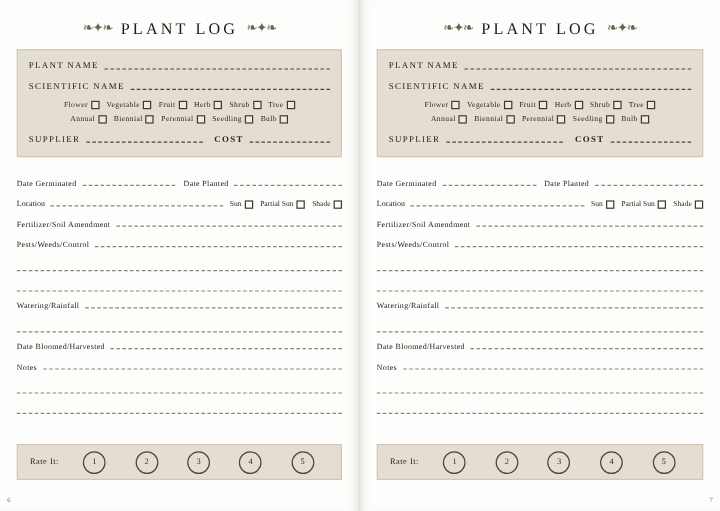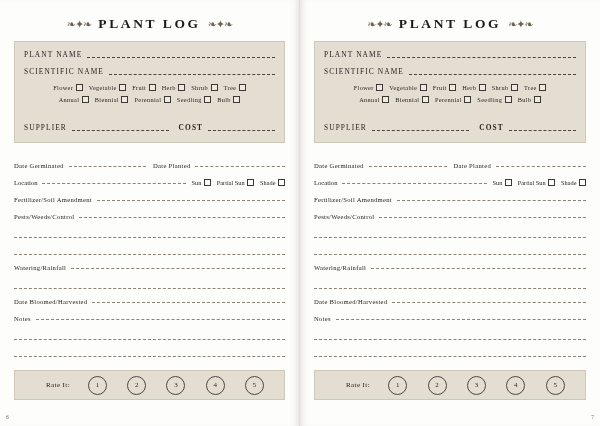--- a/index.html
+++ b/index.html
@@ -49,21 +49,21 @@
     justify-content: center;
     gap: 7px;
     margin-top: 6px;
     margin-bottom: 9px;
   }
   .title {
     font-family: "Liberation Serif", serif;
     font-size: 13.5px;
     letter-spacing: 2.6px;
     color: #1d1b18;
-    font-weight: 700;
+    font-weight: 400;
   }
   .flourish {
     color: #6b6352;
     font-size: 11px;
     line-height: 1;
     letter-spacing: -1px;
     white-space: nowrap;
   }
 
   
@@ -118,21 +118,21 @@
     border: 1px solid #3c3832;
     background: #efeae1;
   }
   .check-item .box.after { order: 2; }
 
   .supplier-row {
     display: flex;
     gap: 10px;
     margin-top: 8px;
   }
-  .supplier-row .field-row { margin-bottom: 0; margin-top: 12px; }
+  .supplier-row .field-row { margin-bottom: 0; }
   .supplier-row .sup { flex: 1.5; }
   .supplier-row .cost { flex: 1; font-weight: bold; }
 
   
   .body-area {
     margin-top: 10px;
   }
   .lrow {
     display: flex;
     align-items: flex-end;
@@ -213,21 +213,20 @@
     align-items: center;
     padding: 0 10px;
     box-sizing: border-box;
     gap: 8px;
   }
   .rate-label {
     font-size: 7px;
     color: #262320;
     letter-spacing: 0.4px;
     white-space: nowrap;
-    margin-left: 21px;
   }
   .rate-circles {
     display: flex;
     flex: 1;
     justify-content: space-around;
     align-items: center;
   }
   .circle {
     width: 17px;
     height: 17px;

